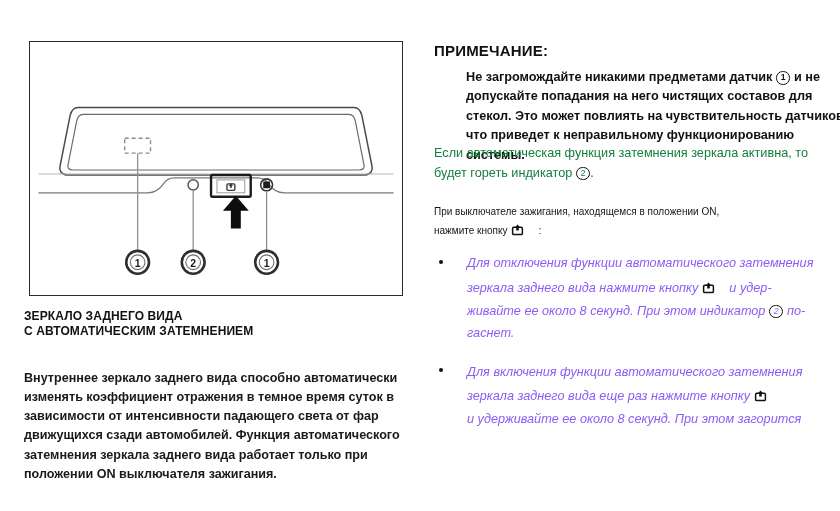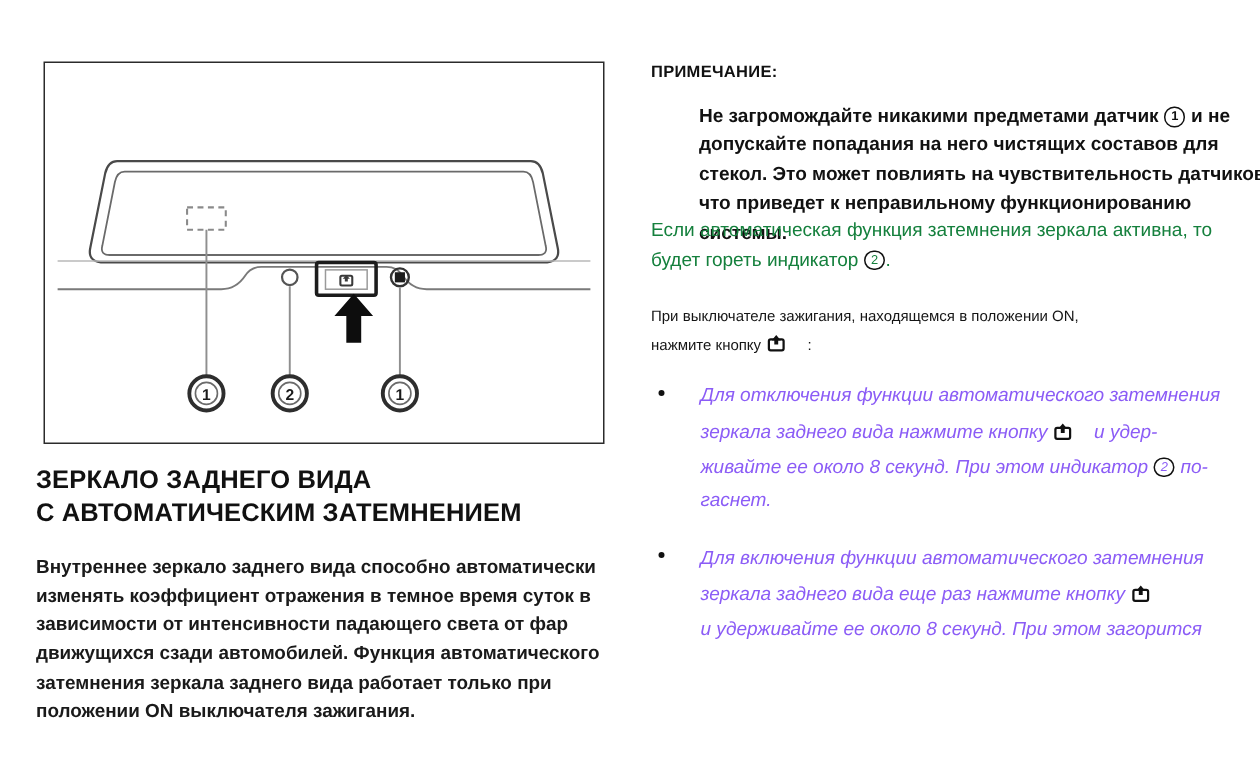--- a/index.html
+++ b/index.html
@@ -43,21 +43,21 @@
     width: 100%;
     height: 100%;
   }
 
   
   .section-title {
     position: absolute;
     left: 24px;
     top: 309px;
     width: 390px;
-    font-size: 17px;
+    font-size: 12px;
     font-weight: 700;
     line-height: 1.28;
     letter-spacing: 0.1px;
     color: #111;
     white-space: pre-line;
   }
   .left-body {
     position: absolute;
     left: 24px;
     top: 369px;
@@ -82,21 +82,21 @@
     position: absolute;
     left: 434px;
     top: 0;
     width: 390px;
     height: 511px;
   }
   .note-label {
     position: absolute;
     left: 0;
     top: 42px;
-    font-size: 11px;
+    font-size: 15px;
     font-weight: 700;
     letter-spacing: 0.2px;
     color: #111;
   }
   .note-body {
     position: absolute;
     left: 0;
     top: 68px;
     width: 386px;
     font-size: 12.7px;

